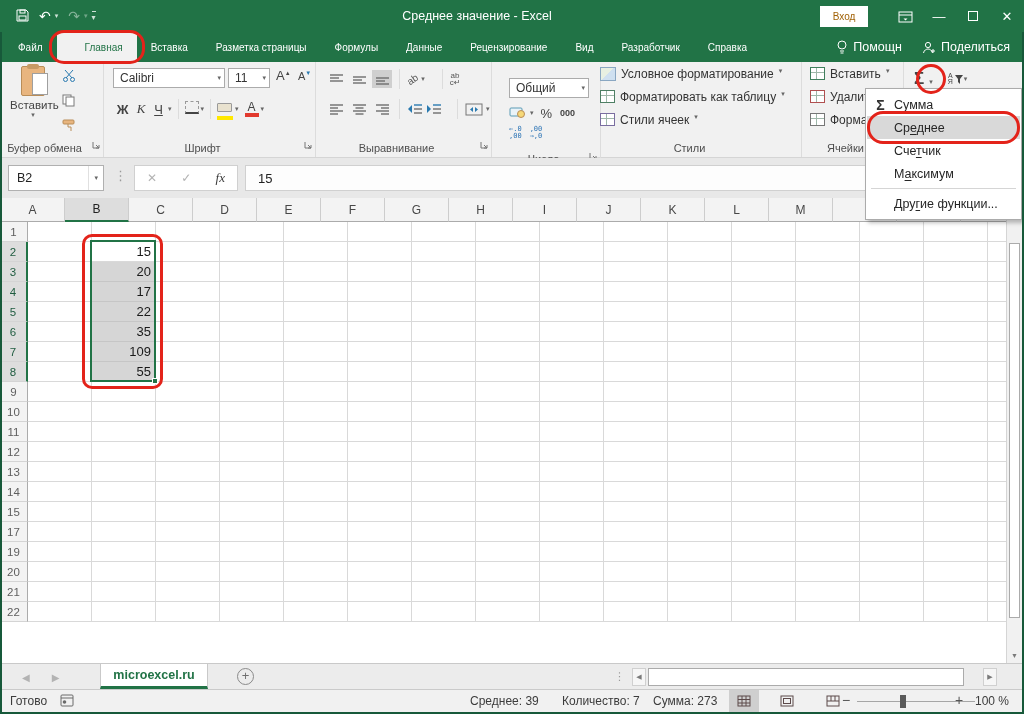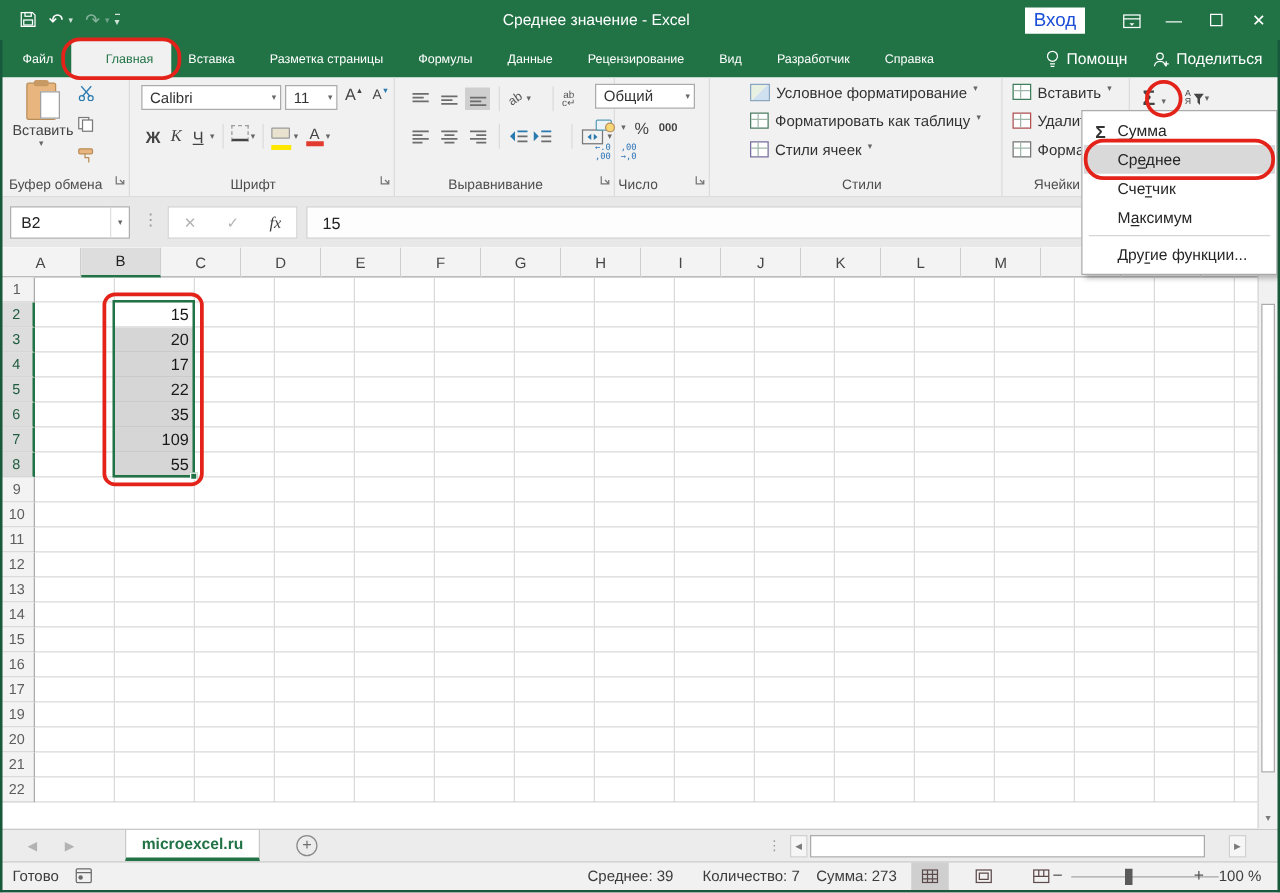--- a/index.html
+++ b/index.html
@@ -10,21 +10,21 @@
 
   
   .titlebar { position:absolute; left:0; top:0; width:1024px; height:32px; background:#217346; display:flex; align-items:center; }
   .qat { display:flex; align-items:center; gap:10px; padding-left:16px; z-index:2; }
   .qat .ico { color:#fff; font-size:14px; line-height:1; }
   .qat .dd { color:#cfe3d8; font-size:7px; margin-left:-6px; }
   .dim { opacity:.45; }
   .title { position:absolute; left:0; right:70px; top:0; height:32px; line-height:32px; text-align:center;
            color:#fff; font-size:12.5px; }
   .title-right { margin-left:auto; display:flex; align-items:center; gap:0; z-index:2; }
-  .signin { background:#fff; color:#1d4ed8; border:none; font-size:15px; width:48px; height:21px;
+  .signin { background:#fff; color:#a16207; border:none; font-size:10px; width:48px; height:21px;
             font-family:inherit; margin-right:20px; }
   .winbtn { width:34px; height:26px; display:flex; align-items:center; justify-content:center; color:#fff; font-size:13px; }
   .maxbox { width:10px; height:10px; border:1px solid #fff; }
 
   
   .tabrow { position:absolute; left:0; top:32px; width:1024px; height:30px; background:#217346; display:flex; align-items:stretch; }
   .rtabs { display:flex; padding-left:4px; }
   .rtab { position:relative; color:#fff; font-size:10px; padding:0 14px; display:flex; align-items:center; white-space:nowrap; }
   .rtab.active { background:#f1f1f1; color:#217346;padding-left:28px; }
   .tab-right { margin-left:auto; display:flex; align-items:center; gap:6px; padding-right:14px; color:#fff; font-size:12.5px; }
@@ -351,21 +351,21 @@
             </svg>
           </span>
         <span class="dda">▾</span>
       </div>
       <div class="glabel">Выравнивание</div>
       <span class="launcher"><svg width="8" height="8">
             <path d="M1 1v6h6M4 4l3 3M7 4v3h-3" fill="none" stroke="#767676"></path>
           </svg></span>
     </div>
 
-    <div class="rgroup" style="left:468px;width:100px;">
+    <div class="rgroup" style="left:501px;width:100px;margin-top:11px;">
       <div class="combo" style="position:absolute;left:8px;top:5px;width:80px;">
         <span>Общий</span>
           <span class="dda">▾</span>
       </div>
       <div class="btnrow" style="position:absolute;left:8px;top:31px;gap:4px;">
         <span><svg width="17" height="12">
               <rect x="1" y="2" width="12" height="8" rx="1" fill="#eaf3f8" stroke="#5b9bb5"></rect>
               <circle cx="12" cy="8" r="3.5" fill="#f6d878" stroke="#b98d58"></circle>
             </svg></span>
         <span class="dda">▾</span>
@@ -740,39 +740,20 @@
           <div class="cell"></div>
           <div class="cell"></div>
           <div class="cell"></div>
           <div class="cell"></div>
           <div class="cell"></div>
           <div class="cell"></div>
           <div class="cell"></div>
         </div>
         <div class="grow">
           <div class="rowh">15</div>
-          <div class="cell"></div>
-          <div class="cell"></div>
-          <div class="cell"></div>
-          <div class="cell"></div>
-          <div class="cell"></div>
-          <div class="cell"></div>
-          <div class="cell"></div>
-          <div class="cell"></div>
-          <div class="cell"></div>
-          <div class="cell"></div>
-          <div class="cell"></div>
-          <div class="cell"></div>
-          <div class="cell"></div>
-          <div class="cell"></div>
-          <div class="cell"></div>
-          <div class="cell"></div>
-        </div>
-        <div class="grow">
-          <div class="rowh">16</div>
           <div class="cell"></div>
           <div class="cell"></div>
           <div class="cell"></div>
           <div class="cell"></div>
           <div class="cell"></div>
           <div class="cell"></div>
           <div class="cell"></div>
           <div class="cell"></div>
           <div class="cell"></div>
           <div class="cell"></div>

